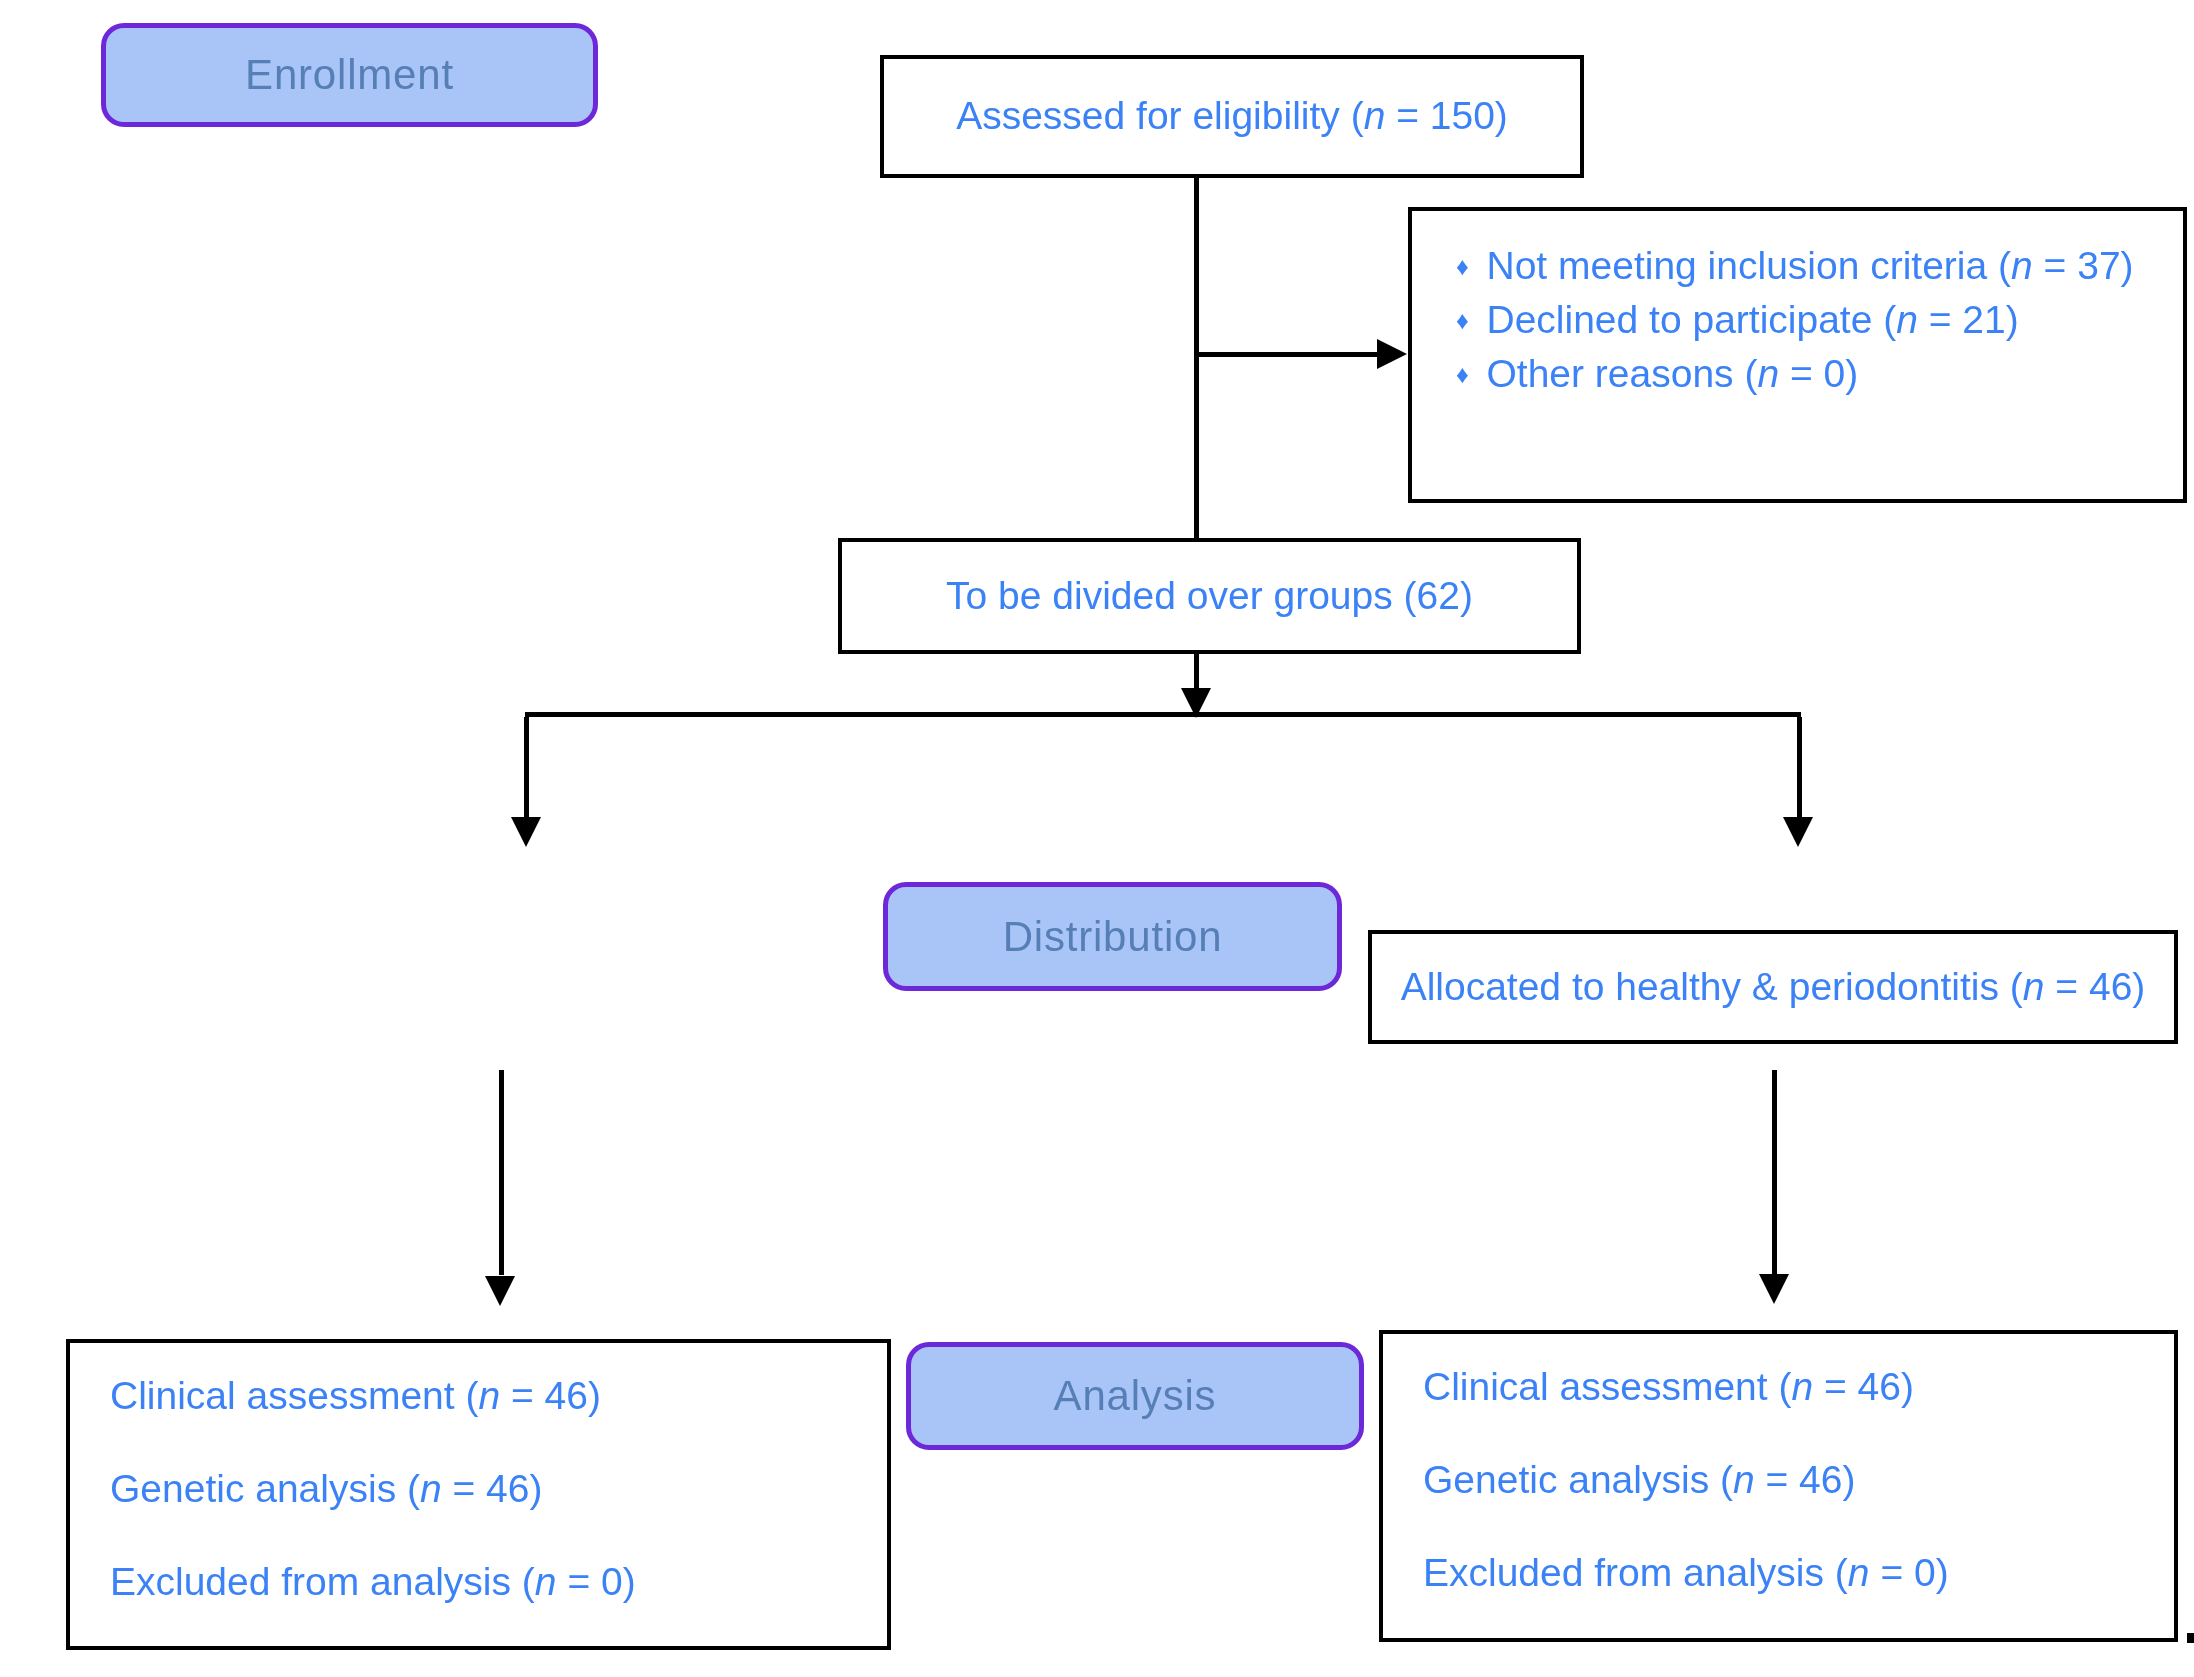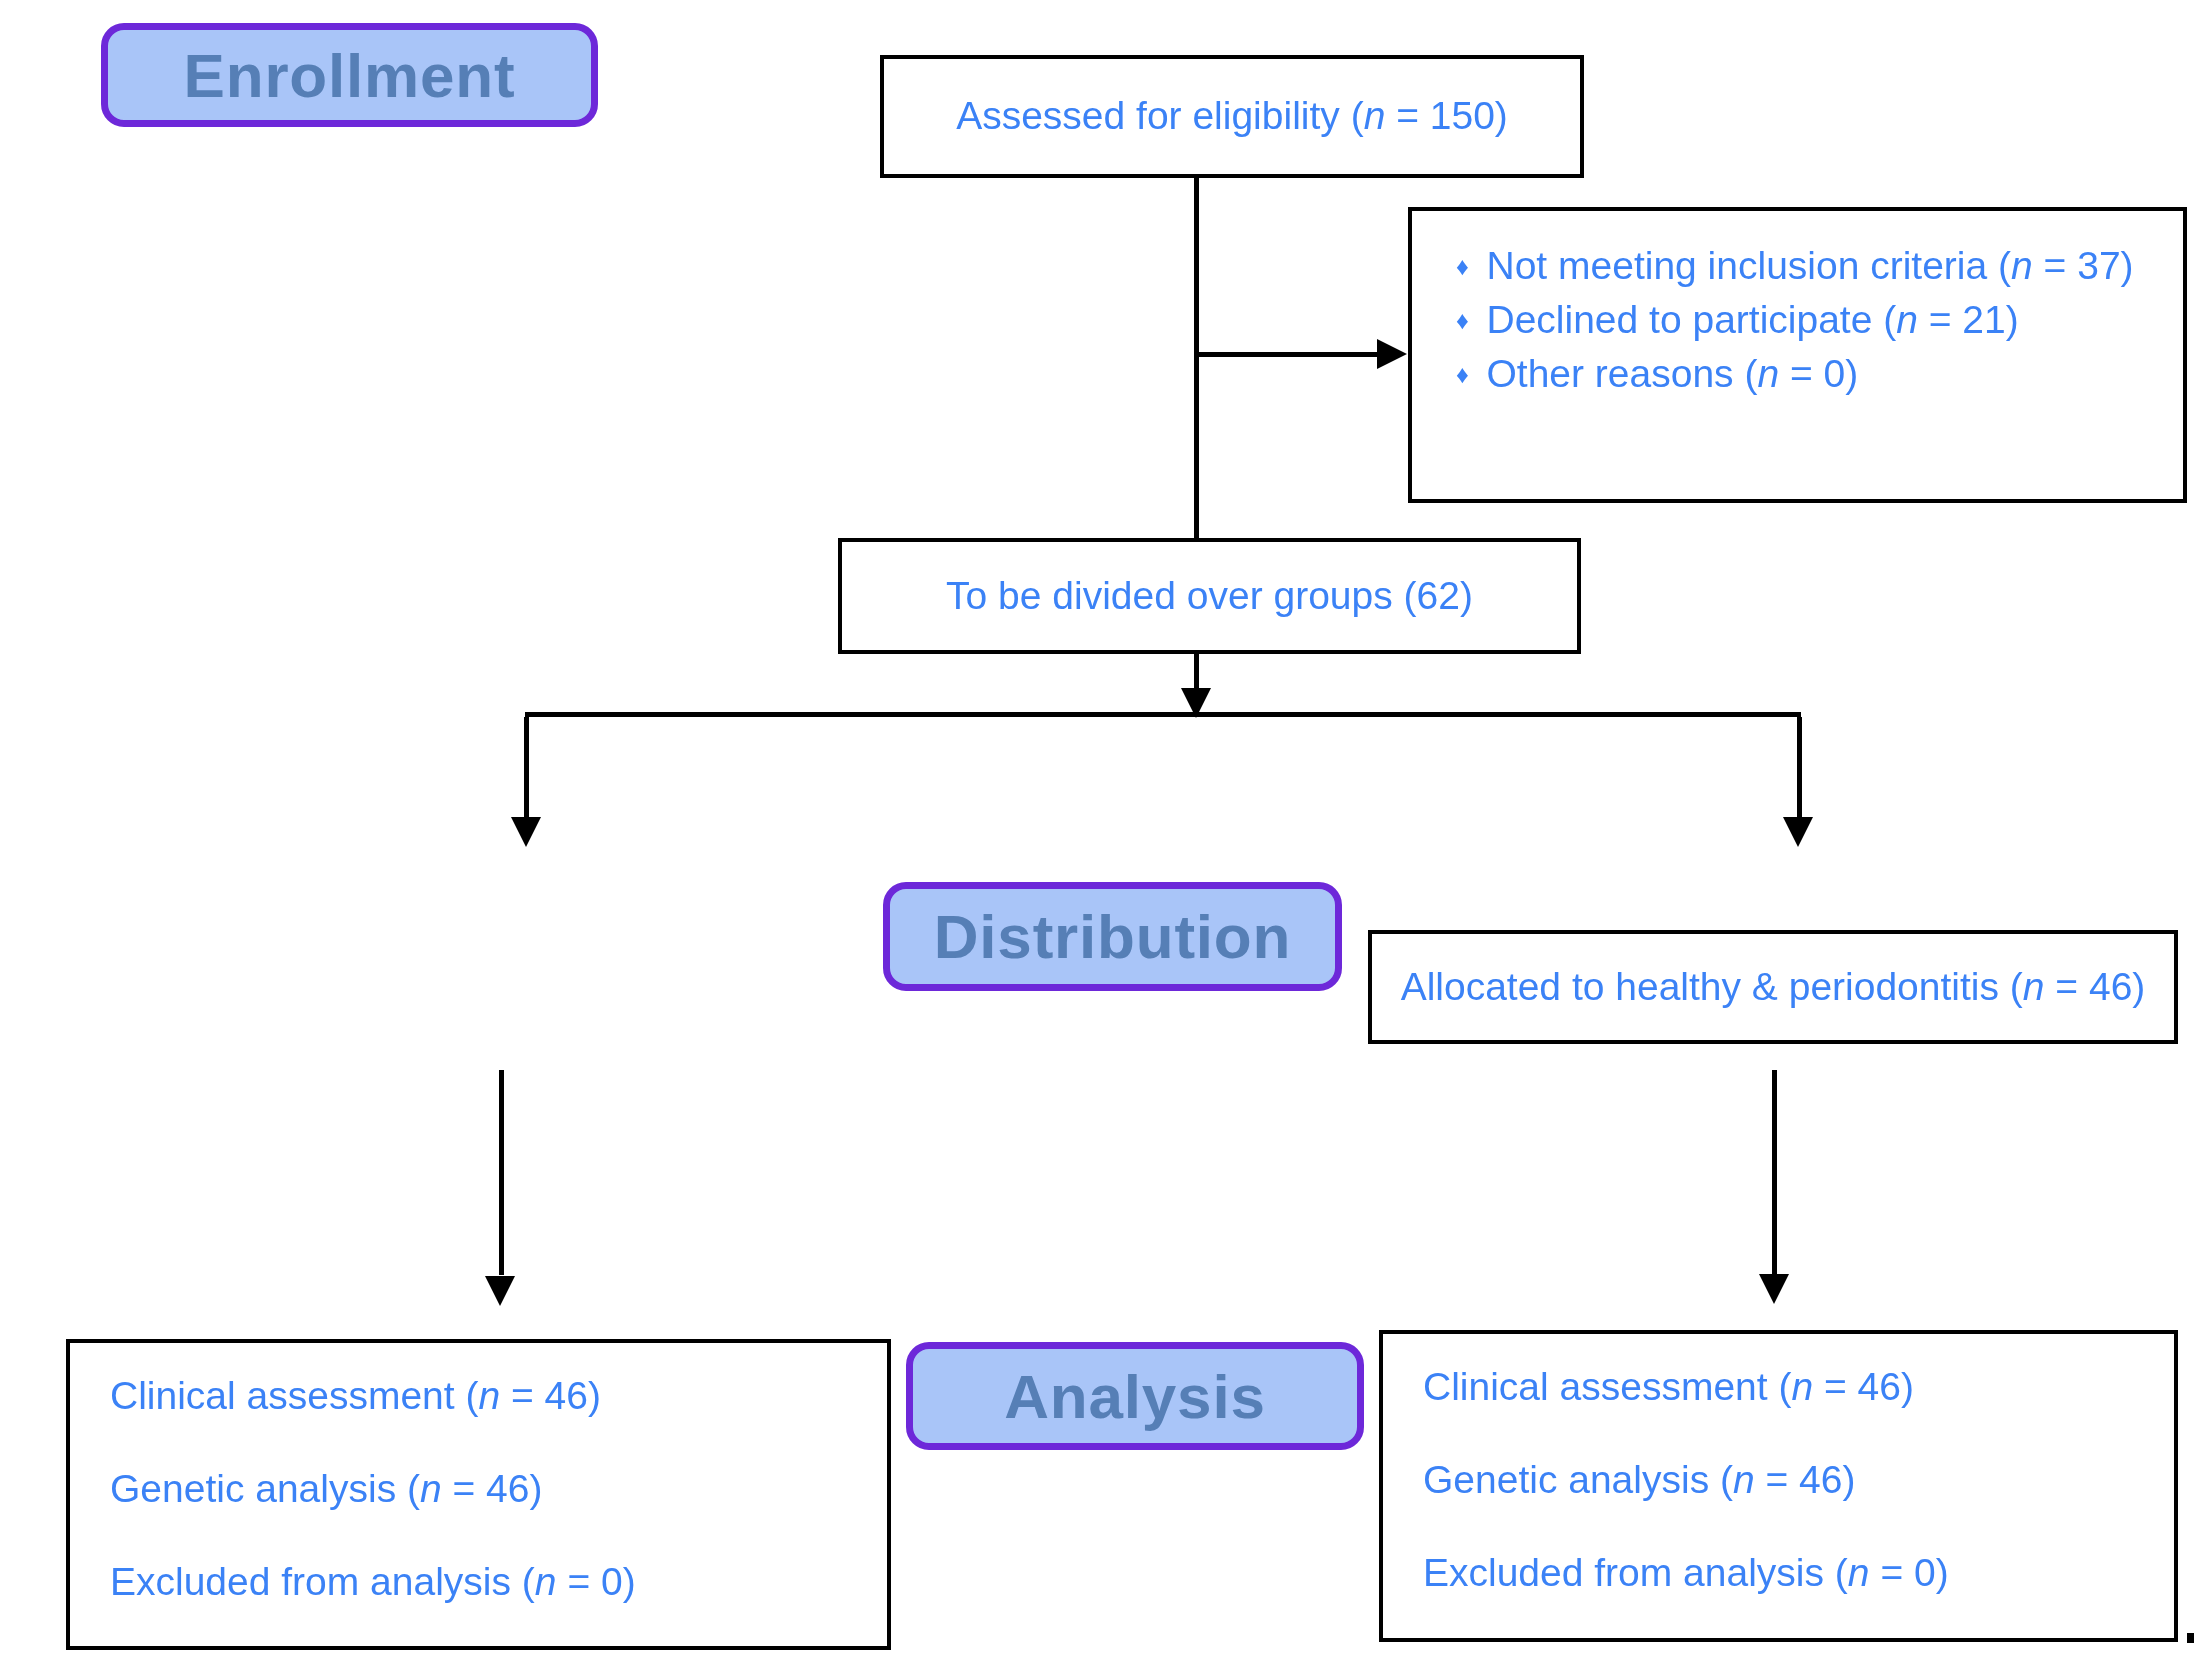--- a/index.html
+++ b/index.html
@@ -17,25 +17,25 @@
     border:4.1px solid #000;
     box-sizing:border-box;
     font-size:39px;
     line-height:1.25;
     color:#3b82f6;
   }
   .box.center{display:flex;align-items:center;justify-content:center;text-align:center;}
   .stage-label{
     position:absolute;
     background:#a9c5f8;
-    border:7px solid #6d28d9;
+    border:5px solid #6d28d9;
     border-radius:23px;
     box-sizing:border-box;
     display:flex;align-items:center;justify-content:center;
-    font-size:62px;font-weight:bold;color:#567fb6;
+    font-size:42px;font-weight:normal;color:#567fb6;
     letter-spacing:0.8px;
   }
   .vline,.hline{position:absolute;background:#000;}
   .arrowhead-down{
     position:absolute;width:0;height:0;
     border-left:15.7px solid transparent;
     border-right:15.7px solid transparent;
     border-top:30px solid #000;
   }
   .arrowhead-right{

